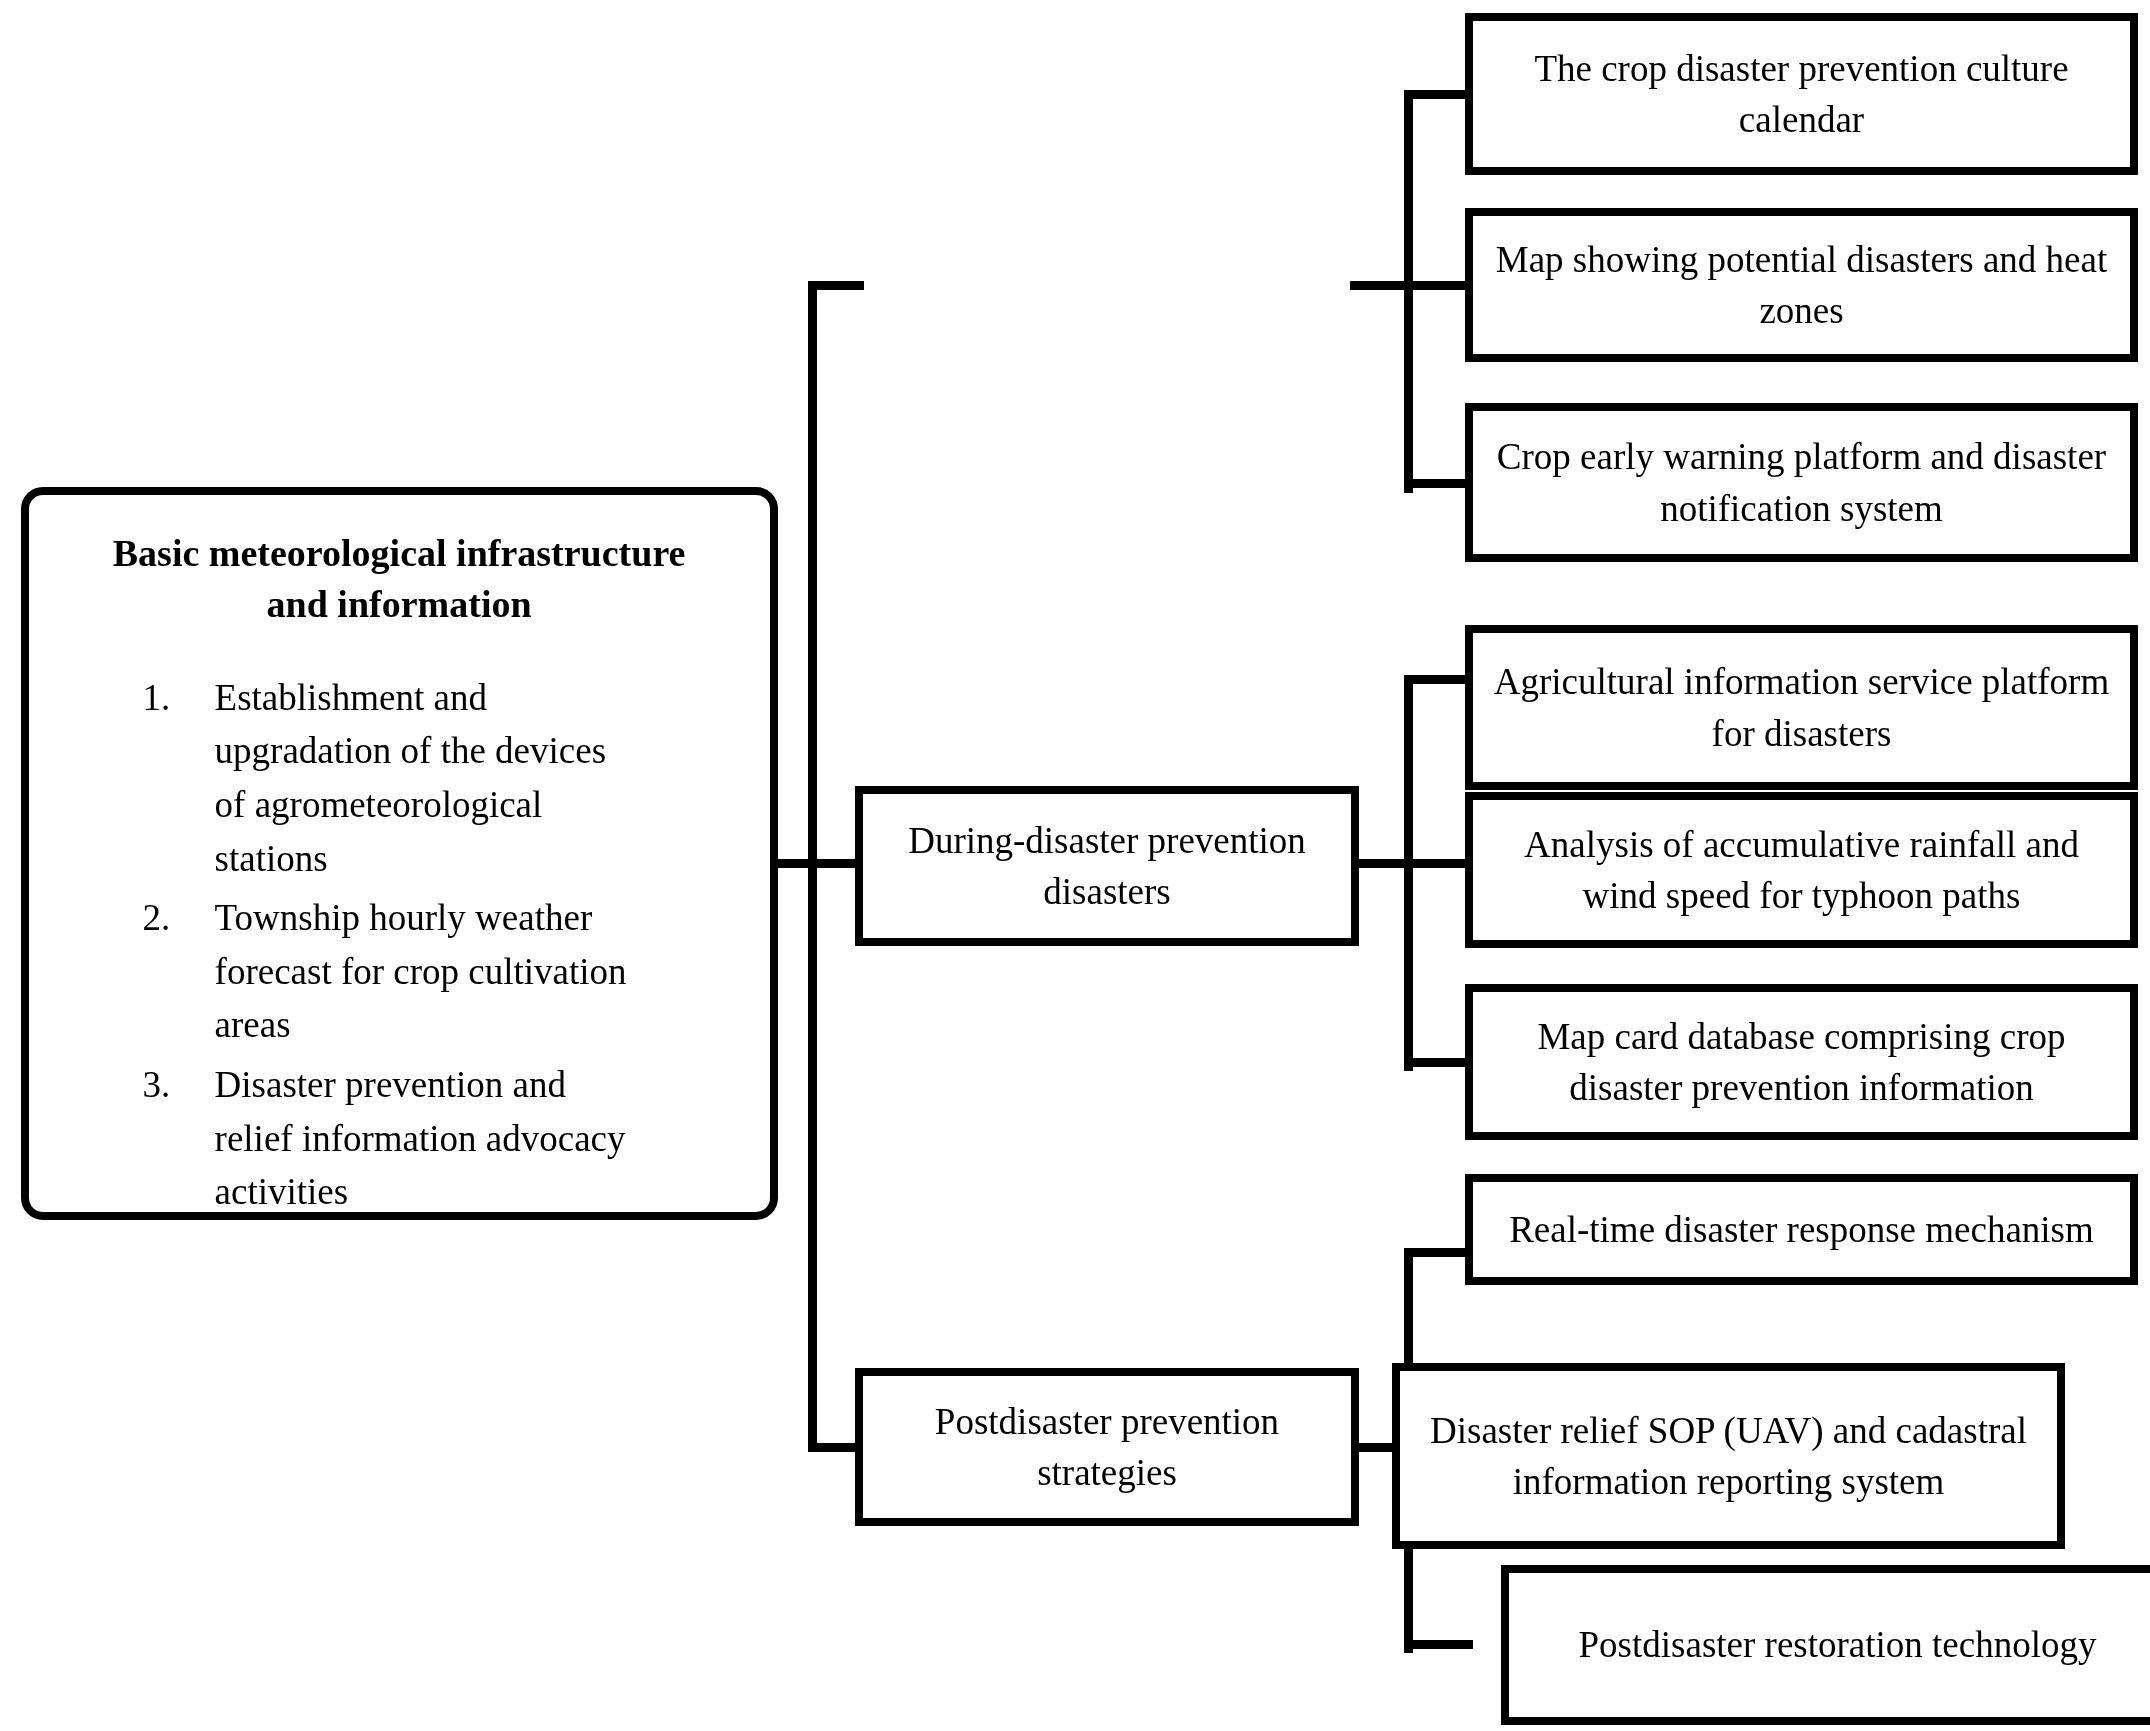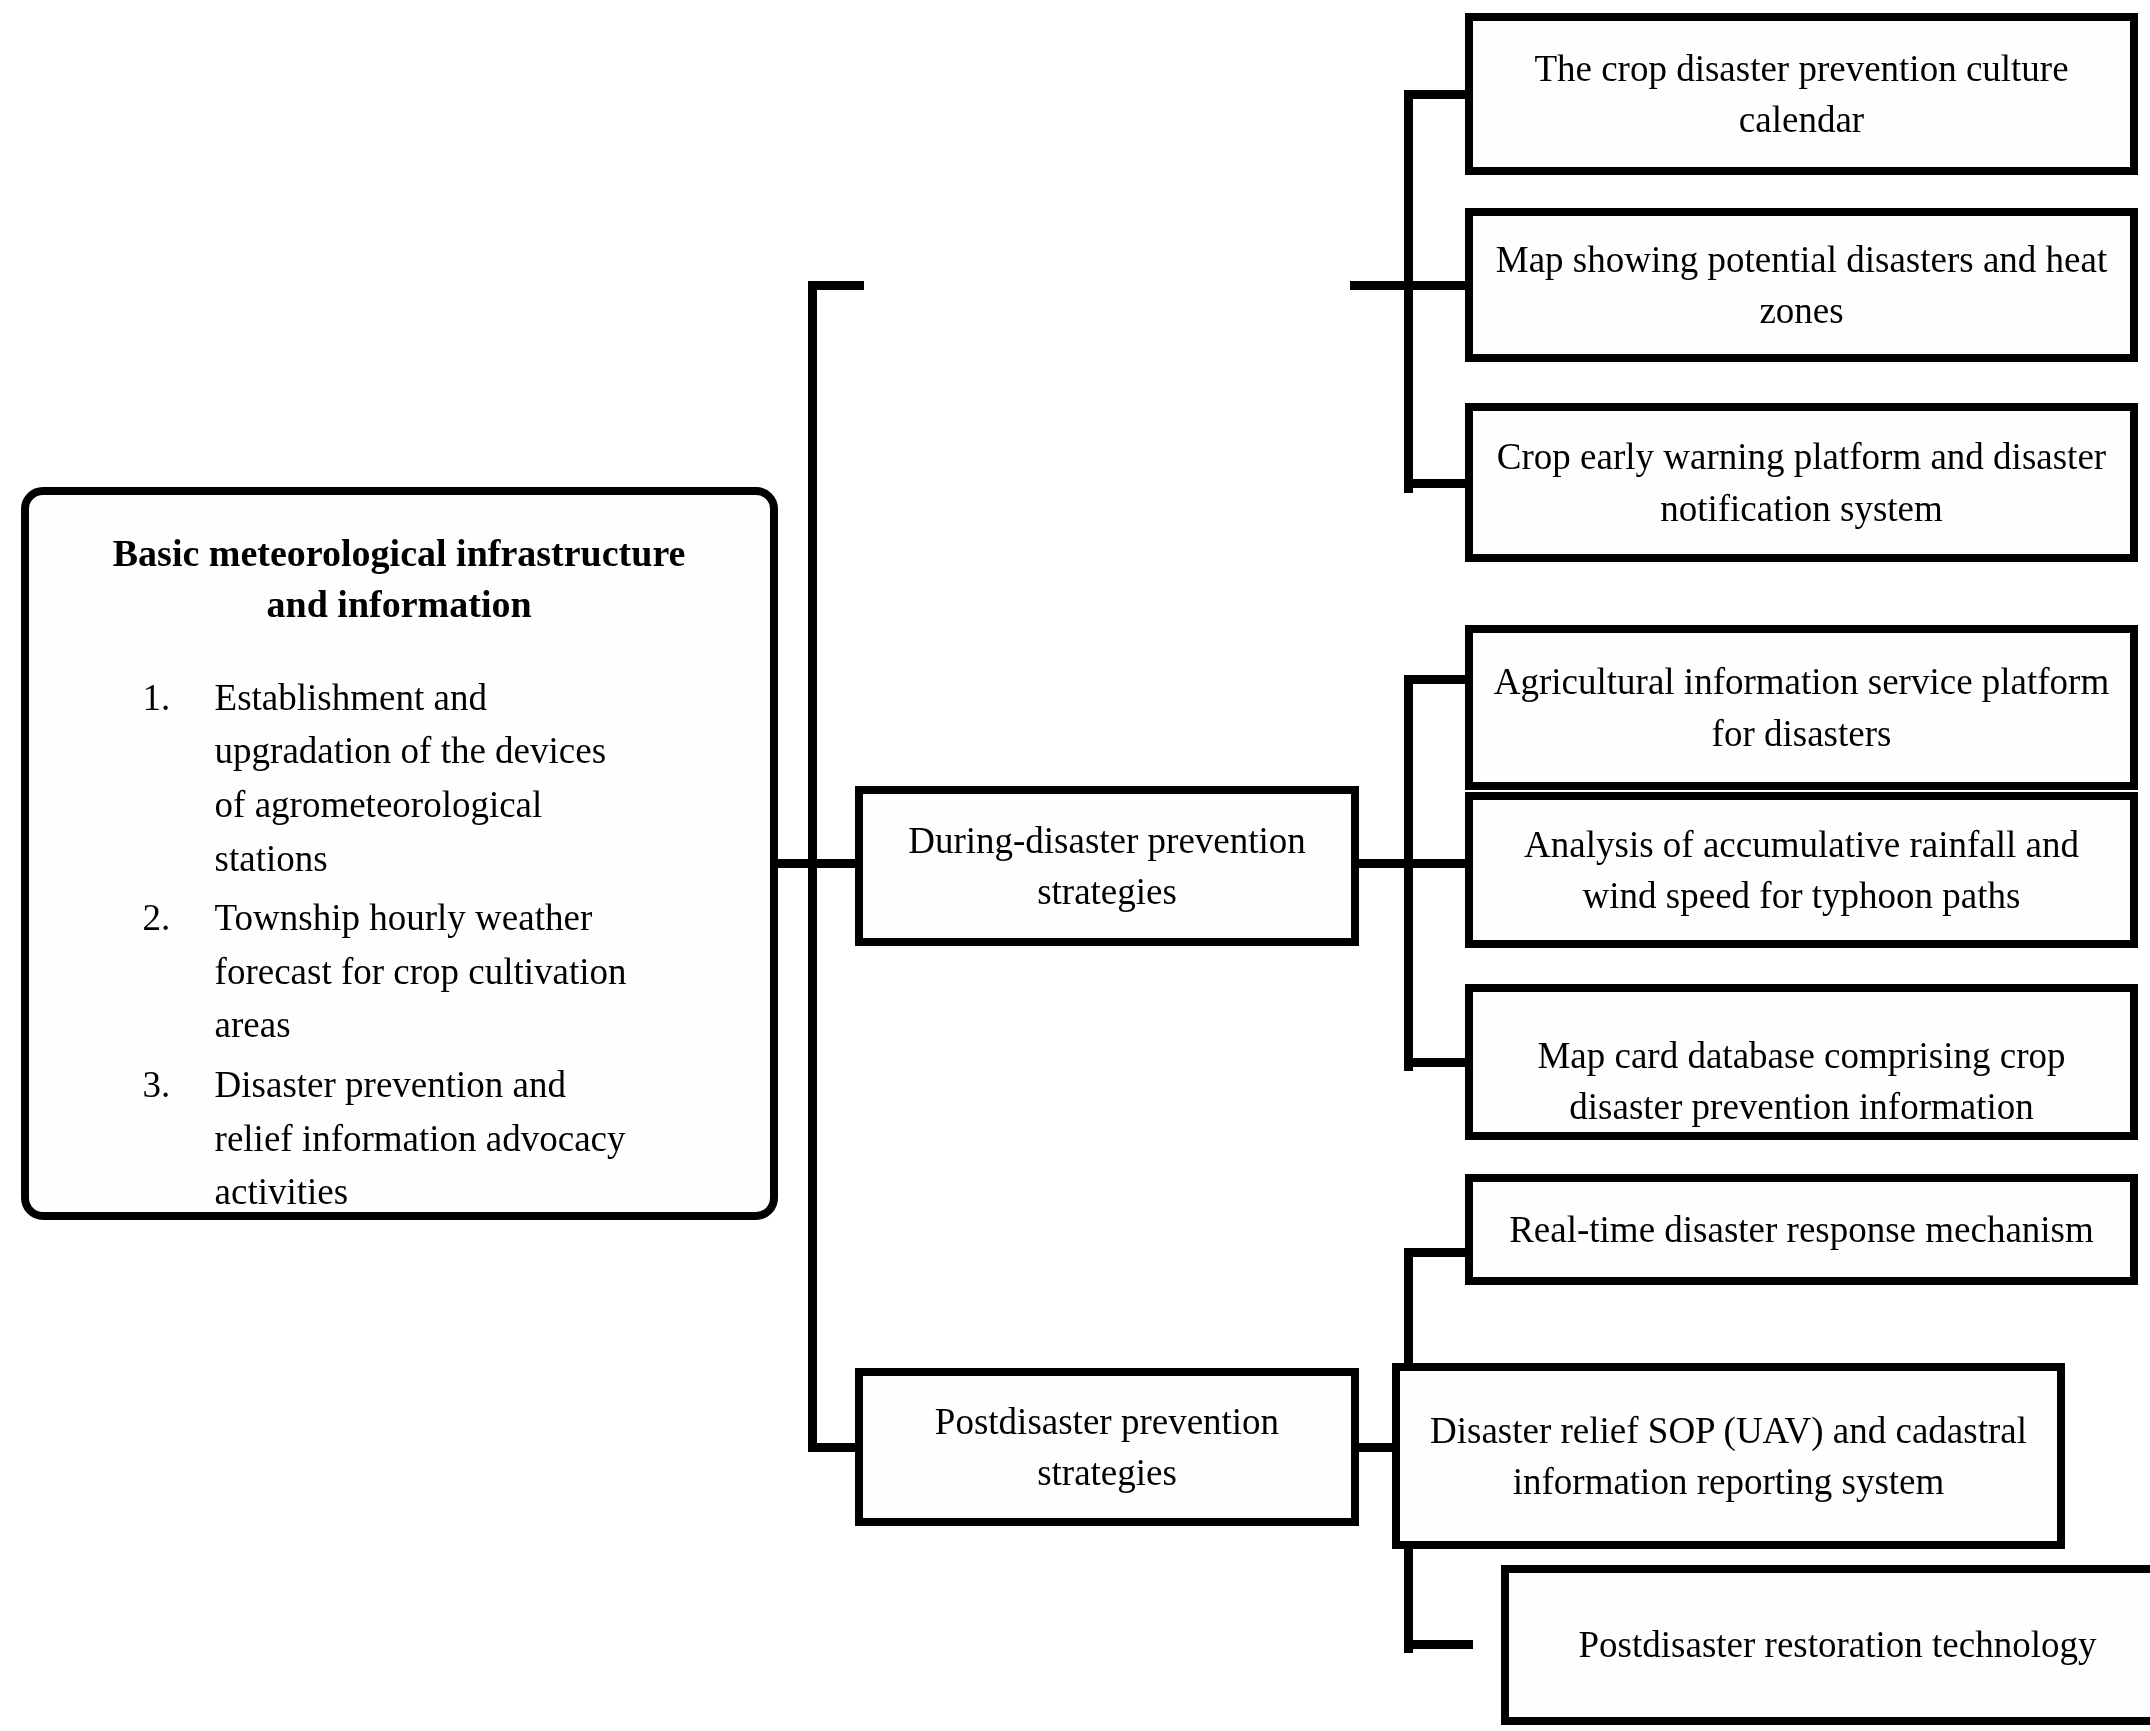--- a/index.html
+++ b/index.html
@@ -98,21 +98,21 @@
       <li><span>Township hourly weather
 forecast for crop cultivation
 areas</span></li>
       <li><span>Disaster prevention and
 relief information advocacy
 activities</span></li>
     </ol>
   </div>
 
   <div class="box branch" style="left:855px; top:786px; width:504px; height:160px;">
-    <div class="label">During-disaster prevention strategies</div>
+    <div class="label">During-disaster prevention disasters</div>
   </div>
   <div class="box branch" style="left:855px; top:1368px; width:504px; height:158px;">
     <div class="label">Postdisaster prevention strategies</div>
   </div>
 
   <div class="box leaf" style="left:1465px; top:13.2px; width:673px; height:162px;">
     <div class="label">The crop disaster prevention culture calendar</div>
   </div>
   <div class="box leaf" style="left:1465px; top:208px; width:673px; height:154px;">
     <div class="label">Map showing potential disasters and heat zones</div>
@@ -120,21 +120,21 @@
   <div class="box leaf" style="left:1465px; top:403px; width:673px; height:159px;">
     <div class="label">Crop early warning platform and disaster notification system</div>
   </div>
 
   <div class="box leaf" style="left:1465px; top:625px; width:673px; height:165px;">
     <div class="label">Agricultural information service platform for disasters</div>
   </div>
   <div class="box leaf" style="left:1465px; top:792px; width:673px; height:156px;">
     <div class="label">Analysis of accumulative rainfall and wind speed for typhoon paths</div>
   </div>
-  <div class="box leaf" style="left:1465px; top:984px; width:673px; height:156px;align-items:flex-end;">
+  <div class="box leaf" style="left:1465px; top:984px; width:673px; height:156px;">
     <div class="label">Map card database comprising crop disaster prevention information</div>
   </div>
 
   <div class="box leaf" style="left:1465px; top:1174px; width:673px; height:111px;">
     <div class="label">Real-time disaster response mechanism</div>
   </div>
   <div class="box leaf" style="left:1392px; top:1363px; width:673px; height:186px;">
     <div class="label">Disaster relief SOP (UAV) and cadastral information reporting system</div>
   </div>
   <div class="box leaf" style="left:1465px; top:1565px; width:673px; height:160px;margin-left:36px;">

